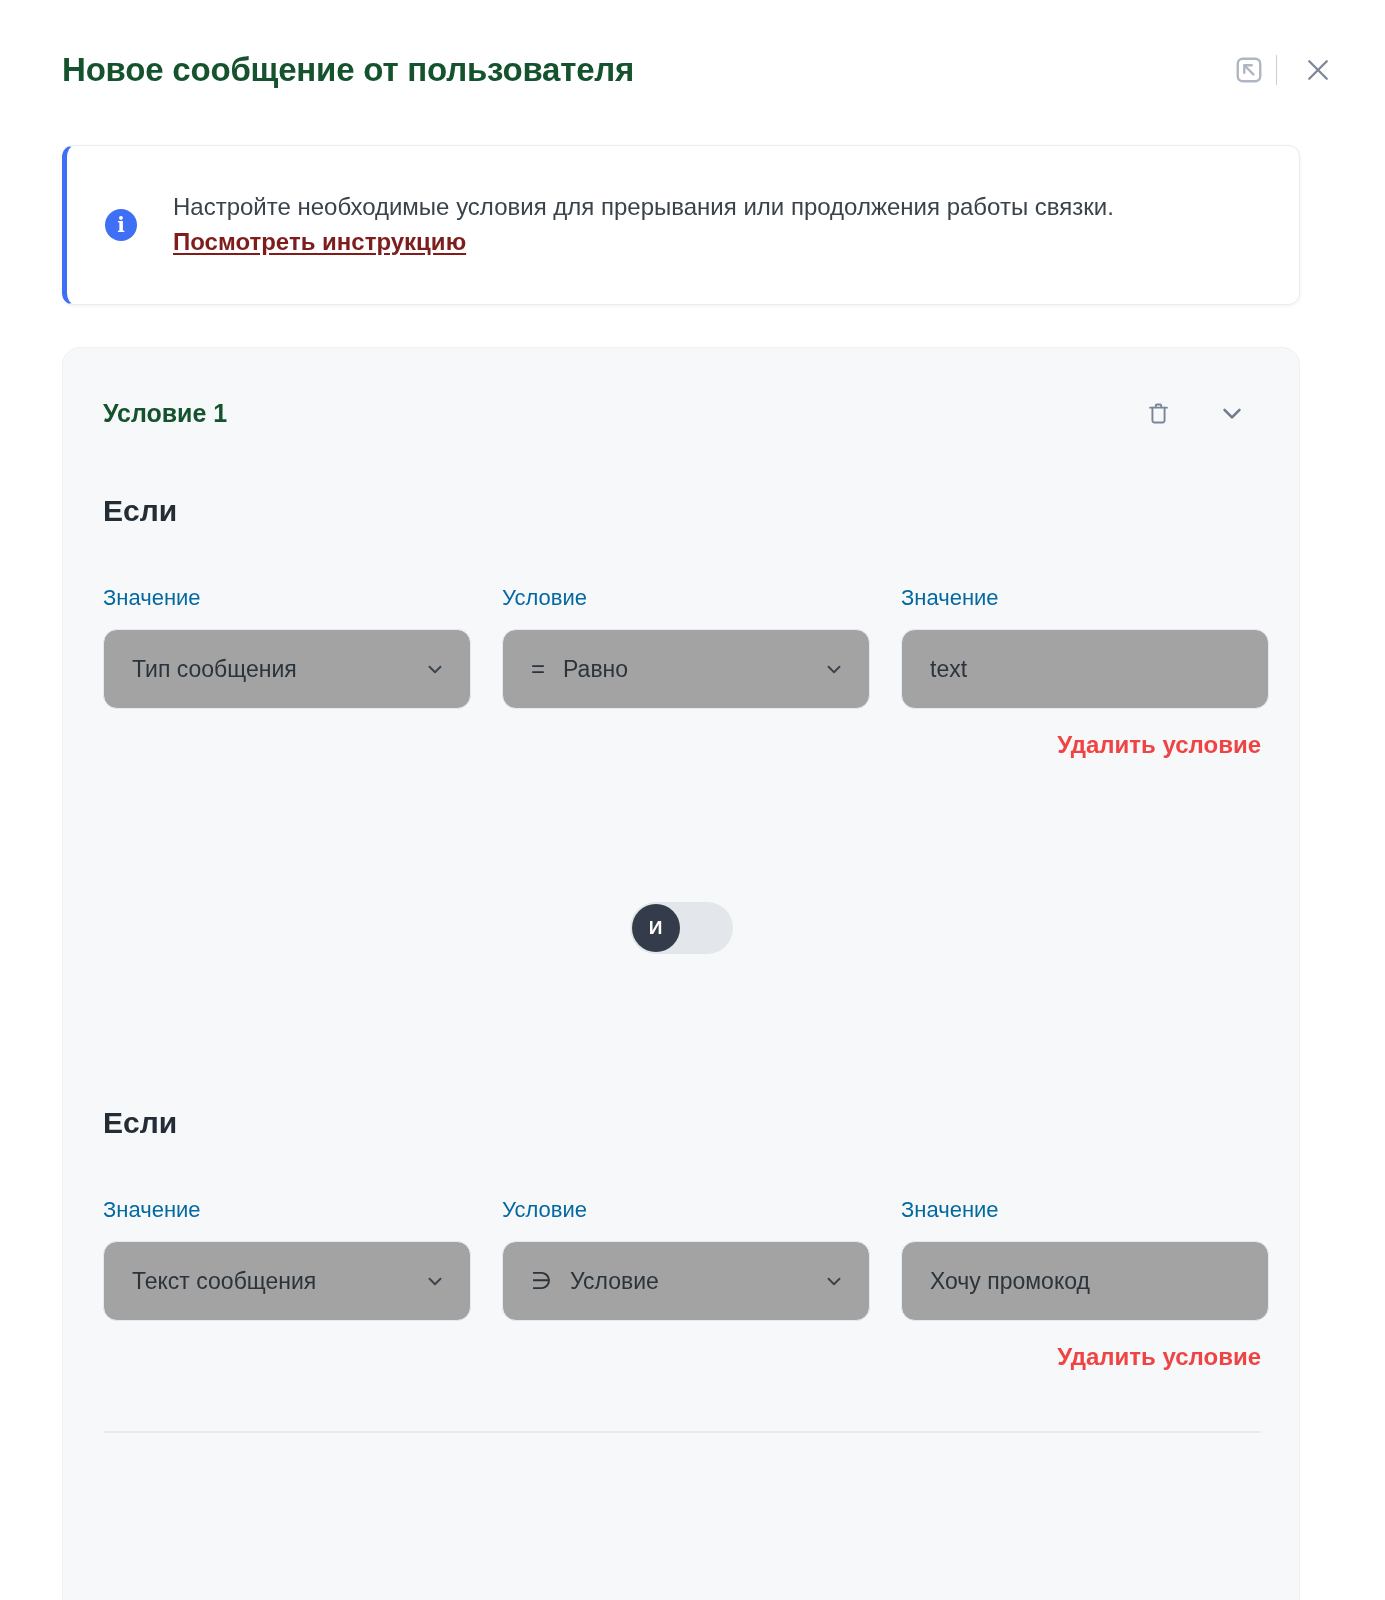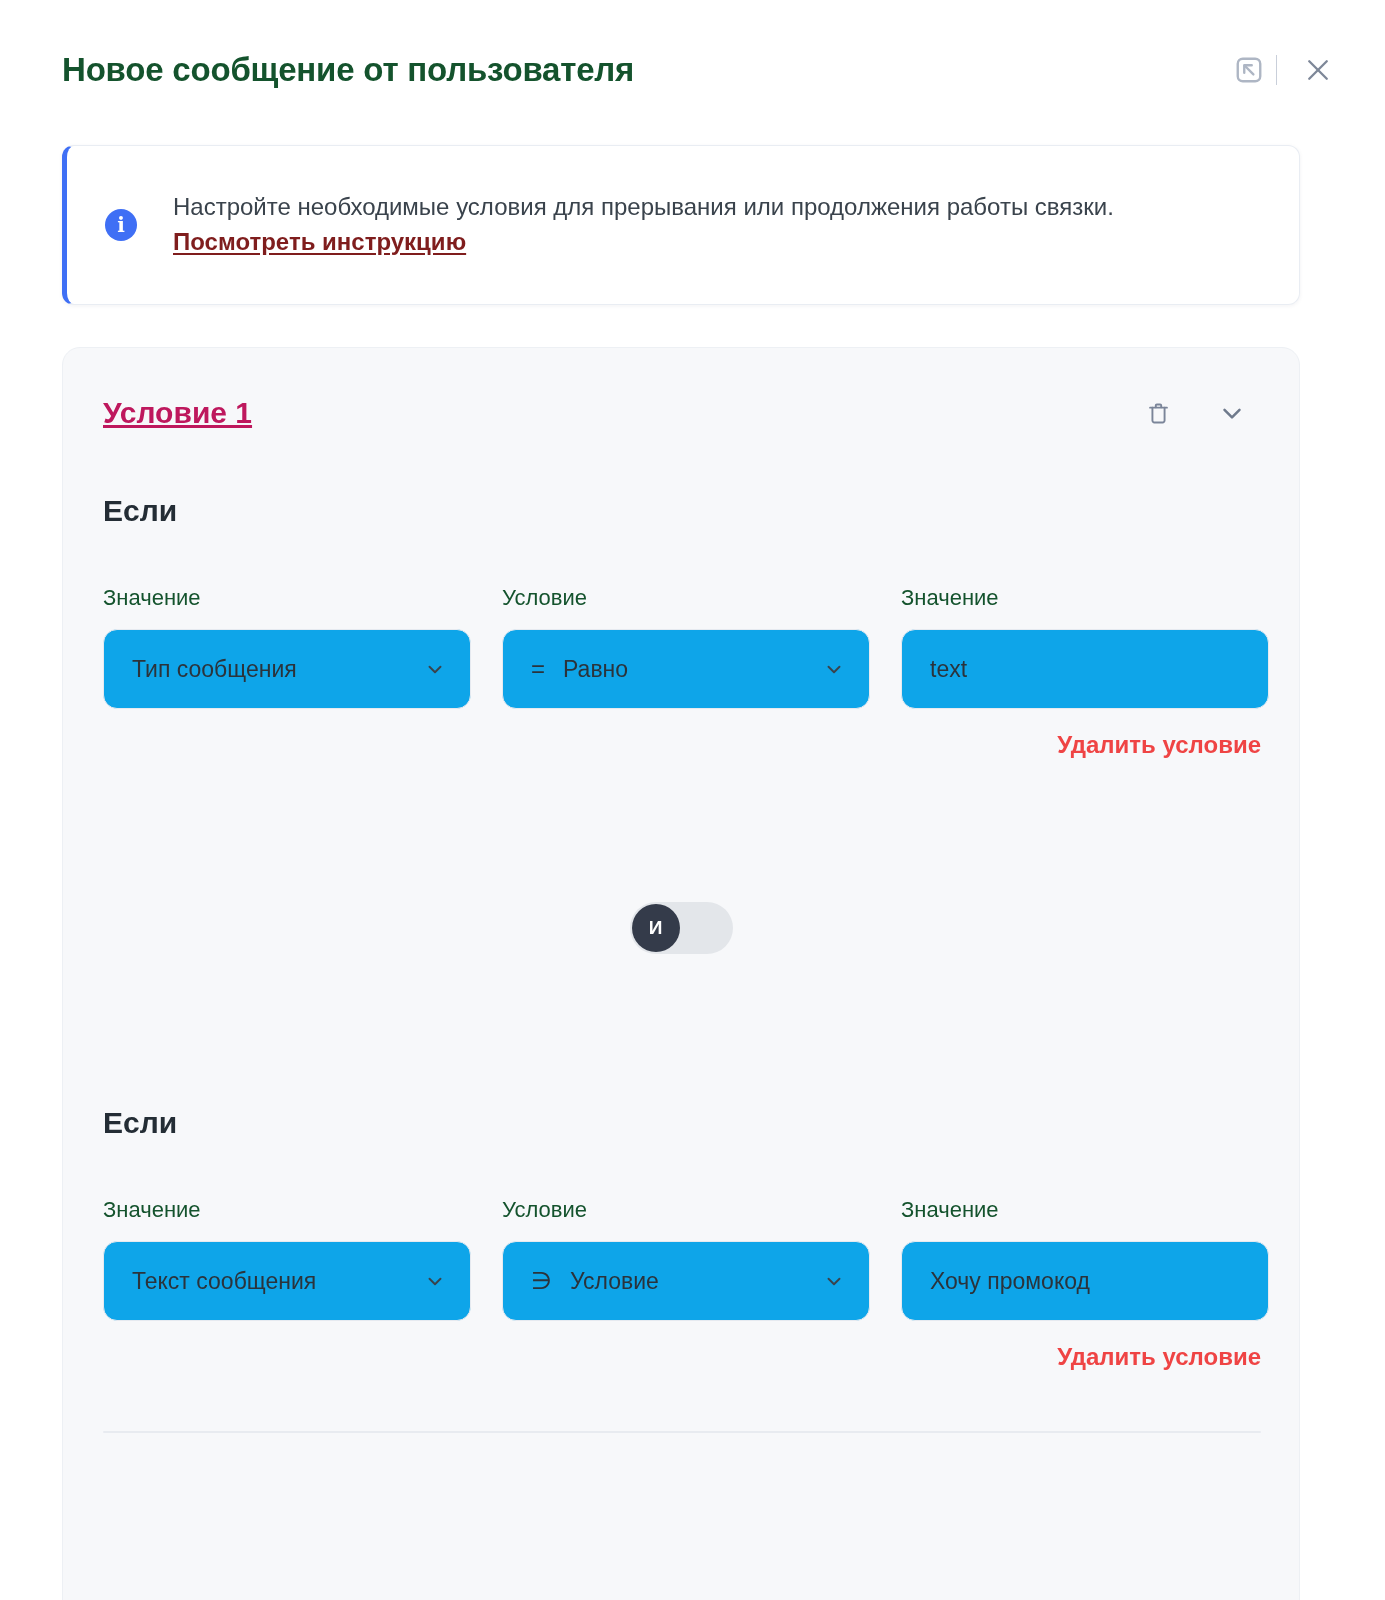--- a/index.html
+++ b/index.html
@@ -117,25 +117,24 @@
     border: 1px solid #edf0f4;
     border-radius: 18px;
     padding: 0;
   }
   .card-head {
     display: flex;
     align-items: center;
     padding: 42px 44px 0 40px;
   }
   .card-head-title {
-    font-size: 30px;
-    font-weight: 700;
-    color: #be185d;
+    font-size: 25px;
+    font-weight: 700;
+    color: #14532d;
     flex: 1;
-    text-decoration: underline;
   }
   .card-head-actions {
     display: flex;
     align-items: center;
     gap: 28px;
   }
 
   .section-title {
     font-size: 30px;
     font-weight: 700;
@@ -150,27 +149,27 @@
     padding: 0 0 0 40px;
     margin-top: 57px;
     gap: 31px;
   }
   .field {
     display: flex;
     flex-direction: column;
   }
   .field-label {
     font-size: 22px;
-    color: #14532d;
+    color: #0369a1;
     margin-bottom: 18px;
     font-weight: 400;
   }
   .control {
     height: 80px;
-    background: #0ea5e9;
+    background: #a3a3a3;
     border: 1px solid #e6eaf0;
     border-radius: 14px;
     display: flex;
     align-items: center;
     padding: 0 24px 0 28px;
     font-size: 23px;
     color: #2b333b;
     cursor: pointer;
   }
   .control.input-control { cursor: text; }

